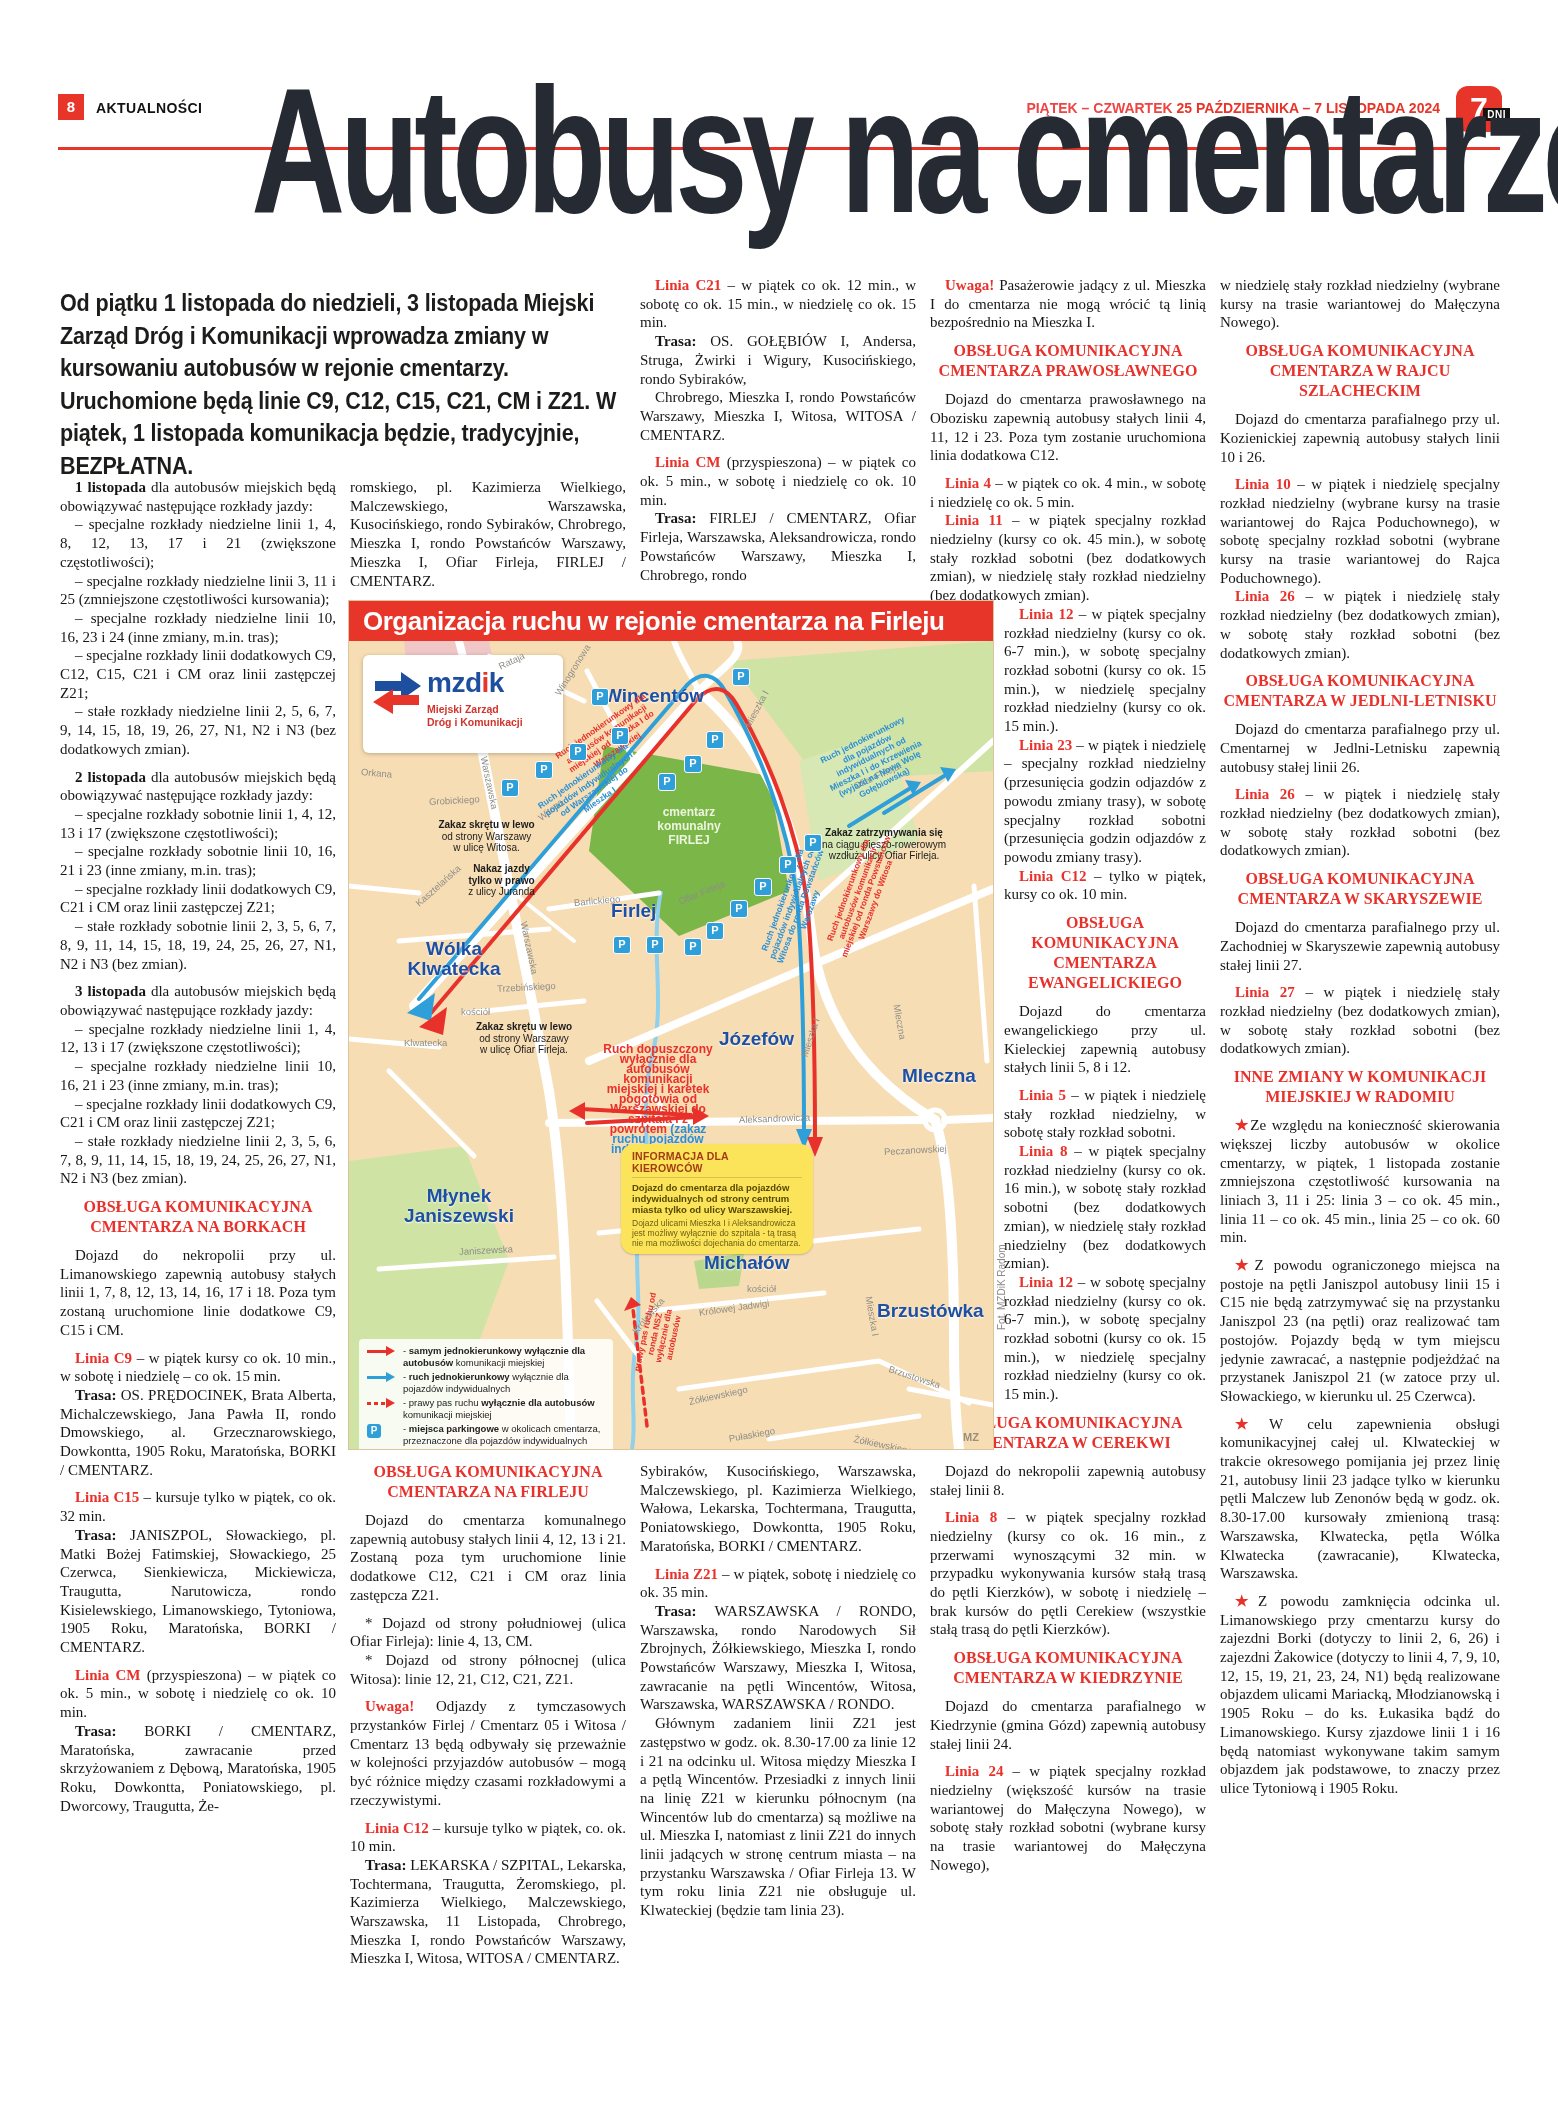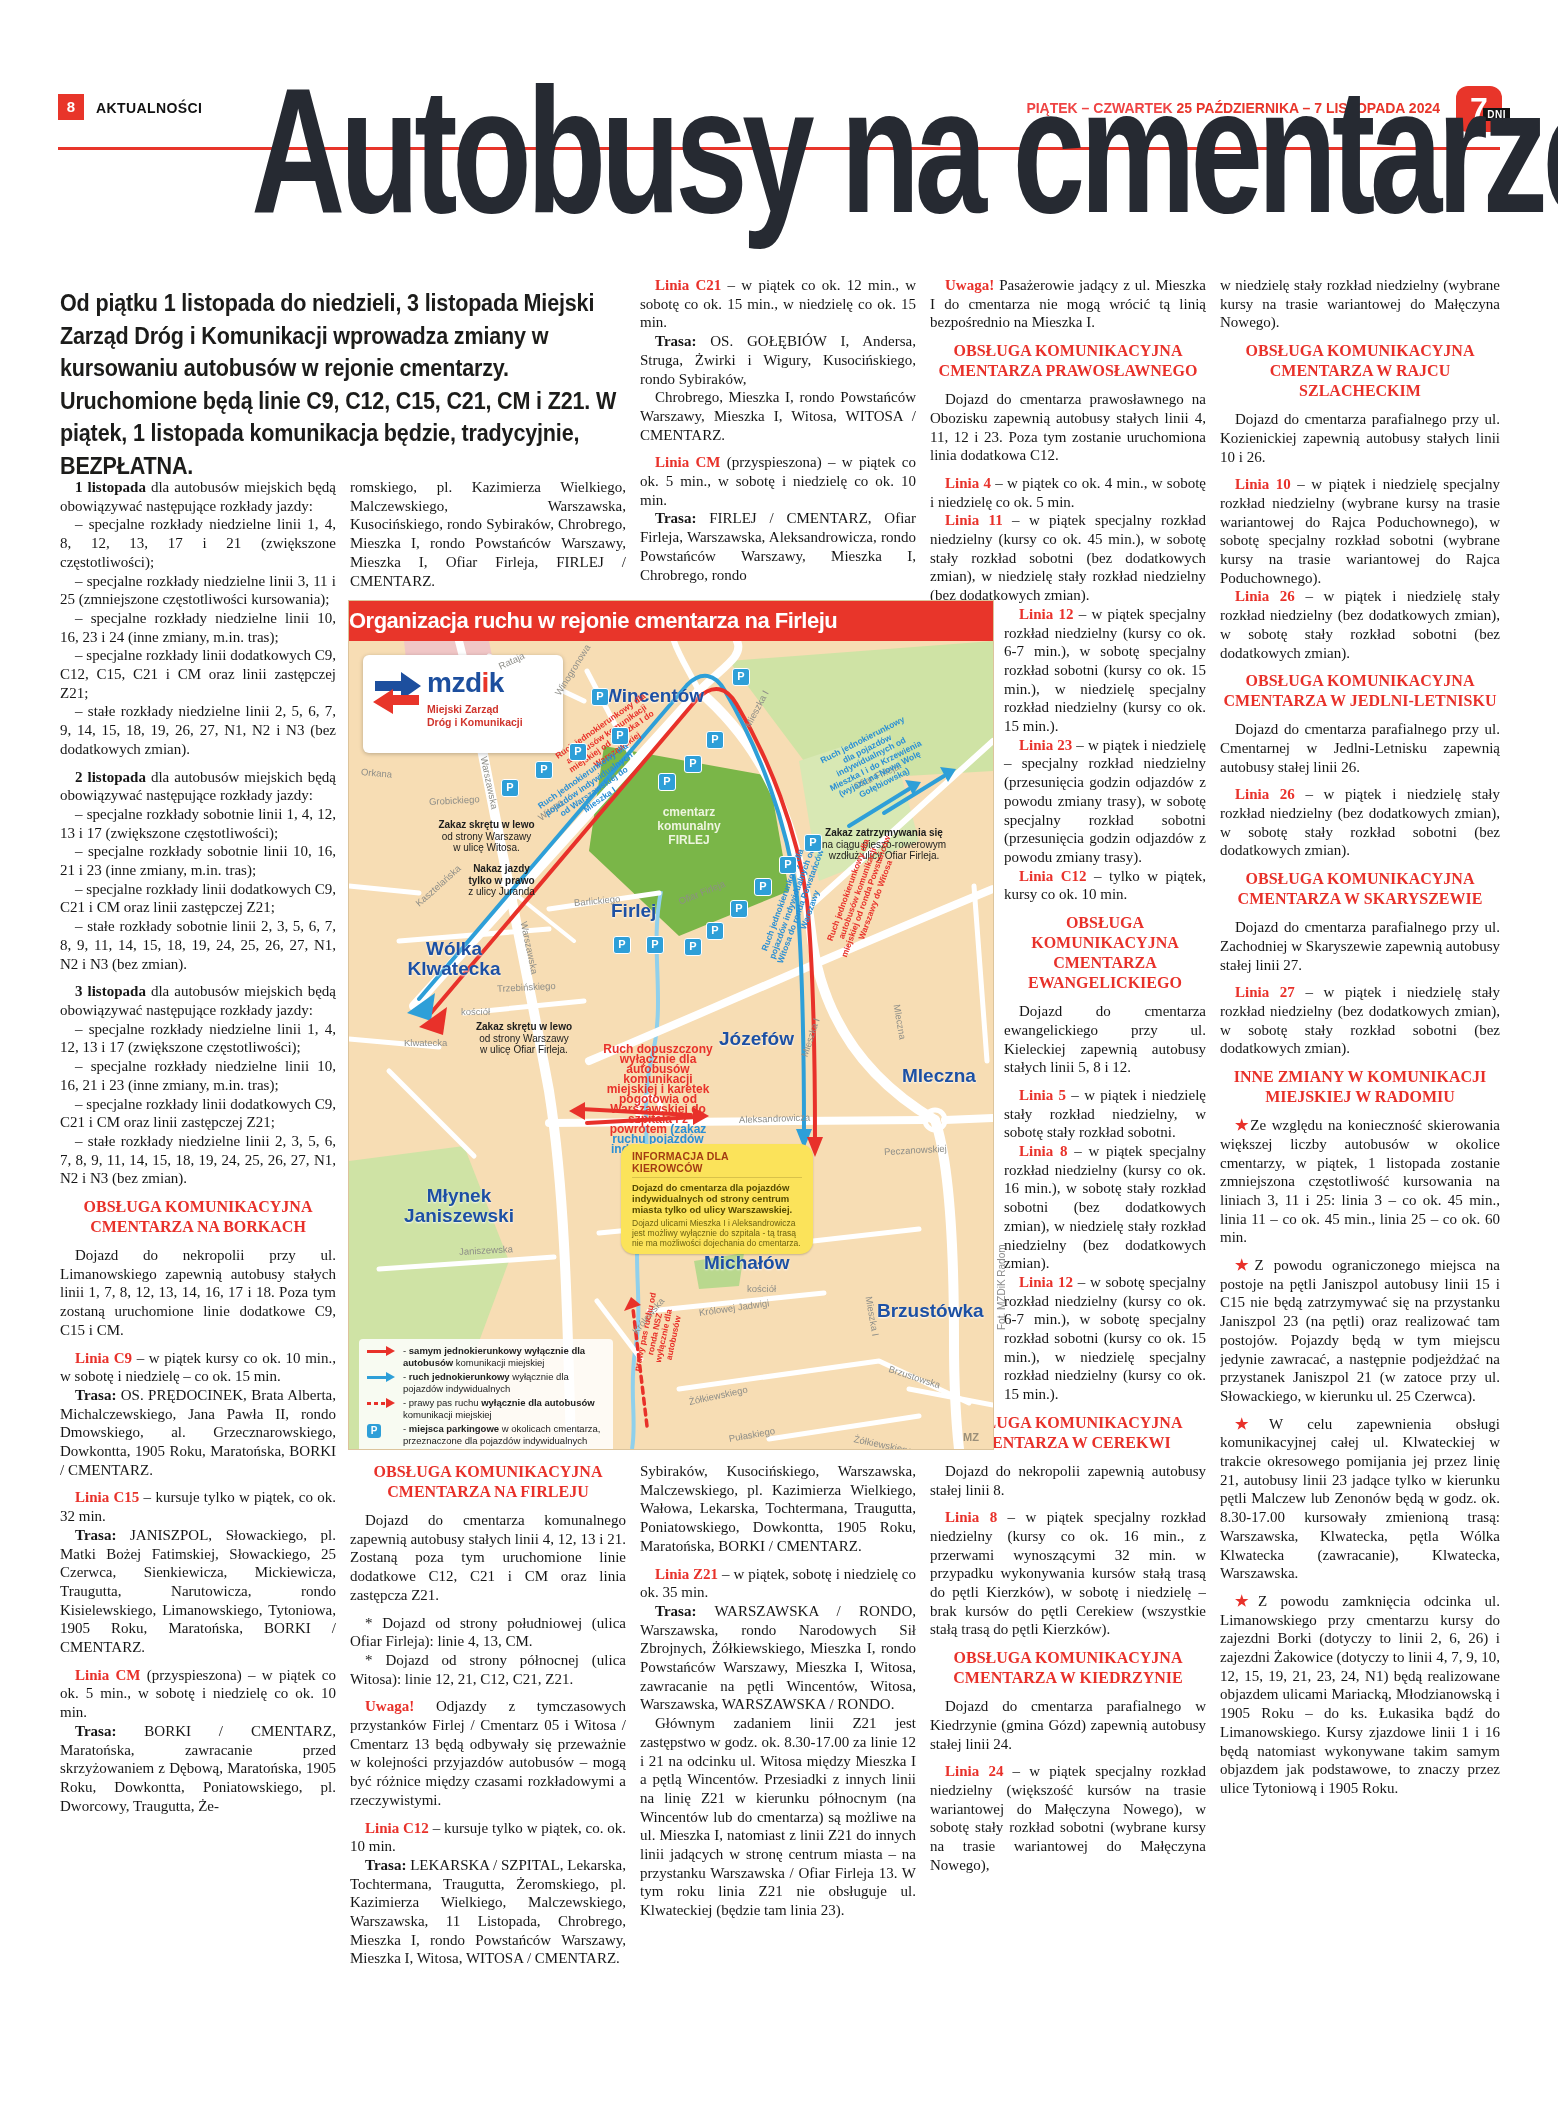--- a/index.html
+++ b/index.html
@@ -33,21 +33,21 @@
   .rn-b{font-weight:bold;}
   .rn-r{color:#e8312a;font-weight:bold;}
   .rn-s{color:#e8312a;font-weight:bold;}
   .rh{color:#e8312a;font-weight:bold;font-size:16px;line-height:20px;text-align:center;margin:0;}
   .gap{height:9px;}
   .floatsp{float:left;margin-right:8px;}
   
   #map{position:absolute;left:348px;top:600px;width:644px;height:848px;background:#f7ddb4;overflow:hidden;
        border:1px solid #dcc49c;font-family:"Liberation Sans",sans-serif;}
   .map-title{position:absolute;left:0;top:0;right:0;height:40px;background:#e8352a;color:#fff;font-weight:bold;
-       font-size:22px;line-height:40px;letter-spacing:-.5px;}
+       font-size:26px;line-height:40px;padding-left:14px;letter-spacing:-.5px;}
   #map svg{position:absolute;left:0;top:40px;}
   .district{position:absolute;color:#1d50a3;font-weight:bold;font-size:19px;line-height:20px;text-align:center;
        white-space:pre-line;text-shadow:0 1px 2px rgba(255,255,255,.9);}
   .street{position:absolute;color:#8e8e88;font-size:9.5px;white-space:nowrap;transform-origin:left center;}
   .cemlabel{position:absolute;left:285px;top:204px;width:110px;color:#eef5df;font-weight:bold;font-size:12px;
        line-height:14px;text-align:center;white-space:pre-line;}
   .nblk{position:absolute;font-size:10px;line-height:11.5px;color:#1c1c1c;text-align:center;}
   .nblk .b{font-weight:bold;}
   .nrot{position:absolute;font-weight:bold;font-size:8.5px;line-height:9.5px;text-align:center;}
   .nrot.red{color:#e8312a;} .nrot.blue{color:#2a8fd4;}

